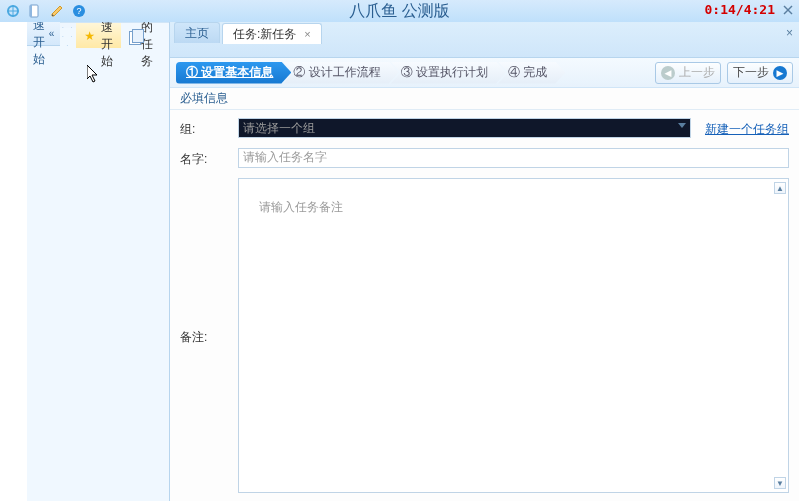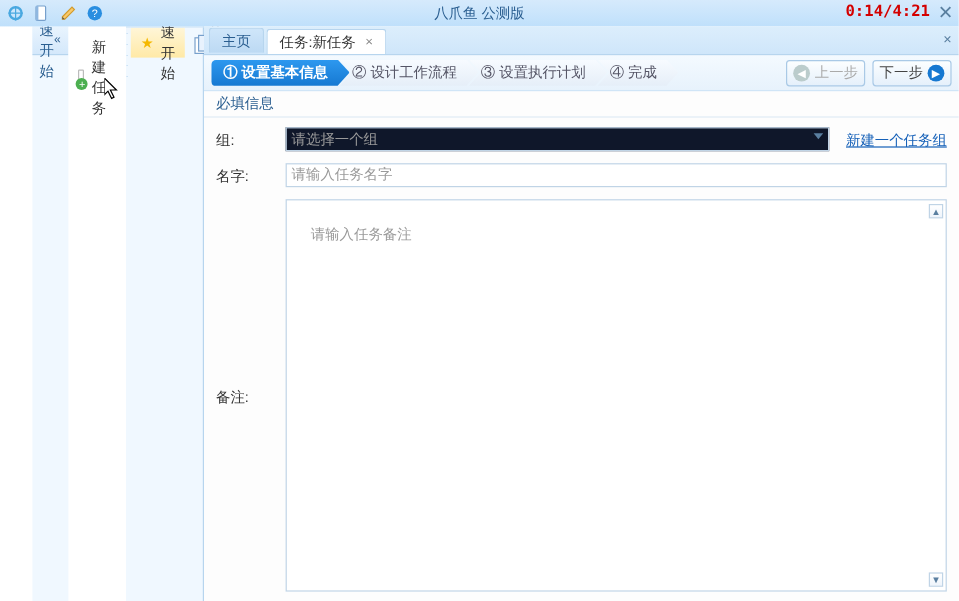--- a/index.html
+++ b/index.html
@@ -1,20 +1,20 @@
 <!DOCTYPE html>
 <html><head>
 <meta charset="utf-8">
 <style>
   * { box-sizing: border-box; margin: 0; padding: 0; }
   body { font-family: "Microsoft YaHei", "SimSun", Arial, sans-serif; font-size: 12px; color: #333; background: #fff; width: 799px; height: 501px; overflow: hidden; position: relative; }
   .titlebar { height: 22px; background: linear-gradient(#d6eafc,#bfe0fb); display:flex; align-items:center; padding:0 4px; position:relative;}
   .titlebar .toolbar-left { display:flex; gap:4px; align-items:center;}
   .tool-icon { width:18px; height:18px; display:flex; align-items:center; justify-content:center; border-radius:2px;}
-  .titlebar .title { position:absolute; left:50%; transform:translateX(-50%); color:#2a5e90; font-size:12px;}
+  .titlebar .title { position:absolute; left:50%; transform:translateX(-50%); color:#2a5e90; font-size:16px;}
   .titlebar .right { position:absolute; right:4px; top:2px; display:flex; align-items:center; gap:6px;margin-left:43px;}
   .time-stamp { color:#d40000; font-family: monospace; font-size:13px; font-weight:bold;}
   .close-x { color:#5a7fa0; cursor:default;}
   .main-wrap { display:flex; height: calc(501px - 22px);}
   .sidebar { width:143px; background:#f0f8ff; border-right:1px solid #b7d5ee; display:flex; flex-direction:row;margin-left:27px;}
   .sidebar-header { height:24px; background:linear-gradient(#e9f4fe,#d4e8fb); border-bottom:1px solid #b7d5ee; display:flex; align-items:center; justify-content:space-between; padding:0 6px; color:#2a5e90;}
   .collapse-btn { color:#2a5e90; font-size:10px;}
   .sidebar-body { flex:1; background:#ffffff; padding:6px;}
   .sidebar-item { display:flex; align-items:center; gap:6px; padding:3px 2px; color:#333; cursor:pointer;}
   .new-task-icon { width:14px; height:14px; position:relative;}
@@ -22,30 +22,30 @@
   .new-task-icon::after { content:"+"; position:absolute; right:-3px; bottom:-3px; width:10px; height:10px; background:#4caf50; color:#fff; font-size:9px; line-height:10px; text-align:center; border-radius:50%;}
   .cursor { position:absolute; left:87px; top:65px; pointer-events:none;}
   .sidebar-drag { height:6px; background:#eef6fe; text-align:center; color:#b7d5ee; font-size:8px; letter-spacing:2px; border-top:1px solid #d0e5f7;}
   .sidebar-footer-btn { height:26px; border-top:1px solid #d0e5f7; display:flex; align-items:center; gap:6px; padding:0 8px; color:#333; cursor:pointer;}
   .sidebar-footer-btn.active { background:linear-gradient(#fff6d8,#ffe9a6);}
   .star-icon { color:#f5b800;}
   .doc-stack-icon { width:14px; height:14px; position:relative;}
   .doc-stack-icon::before{content:"";position:absolute;left:0;top:2px;width:10px;height:12px;border:1px solid #77a0cc;background:#fff;}
   .doc-stack-icon::after{content:"";position:absolute;left:3px;top:0;width:10px;height:12px;border:1px solid #77a0cc;background:#e8f2fd;}
   .content { flex:1; display:flex; flex-direction:column; background:#fdfdfd;}
-  .tabstrip { height:24px; background:linear-gradient(#dceefc,#cfe6fa); border-bottom:1px solid #b7d5ee; display:flex; align-items:center; padding-left:4px; position:relative;}
+  .tabstrip { height:36px; background:linear-gradient(#dceefc,#cfe6fa); border-bottom:1px solid #b7d5ee; display:flex; align-items:flex-start; padding-left:4px; position:relative;}
   .tab { height:21px; padding:0 10px; display:flex; align-items:center; gap:4px; font-size:12px; border:1px solid #b7d5ee; border-bottom:none; border-top-left-radius:3px; border-top-right-radius:3px; margin-right:2px; cursor:pointer;}
   .tab.inactive { background:linear-gradient(#cfe6fa,#bcd9f3); color:#2a5e90;}
   .tab.active { background:#fff; color:#333; position:relative; top:1px;}
   .tab .tab-close { color:#888; font-size:11px; margin-left:4px;}
   .tabstrip .tabstrip-close { position:absolute; right:6px; top:4px; color:#5a7fa0;}
   .wizard-row { height:30px; background:linear-gradient(#f4faff,#e7f2fc); border-bottom:1px solid #d0e5f7; display:flex; align-items:center; padding:0 6px; gap:0;}
   .step { height:22px; display:flex; align-items:center; padding:0 18px 0 10px; color:#556; position:relative; clip-path: polygon(0 0, calc(100% - 10px) 0, 100% 50%, calc(100% - 10px) 100%, 0 100%, 10px 50%); background:linear-gradient(#f7fbff,#e5eef8); margin-left:-8px;}
   .step:first-child{ margin-left:0; clip-path: polygon(0 0, calc(100% - 10px) 0, 100% 50%, calc(100% - 10px) 100%, 0 100%); border-top-left-radius:4px; border-bottom-left-radius:4px;}
-  .step.active { background:linear-gradient(#2d98ef,#1678d1); color:#fff; font-weight:bold;}
+  .step.active { background:linear-gradient(#2d98ef,#1678d1); color:#fff; font-weight:bold;text-decoration:underline;}
   .wizard-spacer{ flex:1;}
   .wiz-btn { height:22px; min-width:66px; border:1px solid #a9c9e6; border-radius:3px; background:linear-gradient(#fcfeff,#e5f0fb); display:flex; align-items:center; justify-content:center; gap:4px; color:#444; margin-left:6px; cursor:pointer;}
   .wiz-btn.disabled { color:#aaa;}
   .wiz-arrow { width:14px; height:14px; border-radius:50%; background:#1678d1; color:#fff; font-size:9px; display:flex; align-items:center; justify-content:center;}
   .wiz-arrow.gray{ background:#bcc;}
   .section-title { height:22px; display:flex; align-items:center; padding:0 10px; color:#2a5e90; border-bottom:1px solid #e0ecf6;}
   .form-area{ flex:1; padding:8px 10px; display:flex; flex-direction:column; gap:10px; overflow:hidden;}
   .form-row { display:flex; align-items:flex-start; gap:8px;}
   .form-label { width:50px; padding-top:3px; color:#333; text-align:left;}
   .select-like { flex:1; height:20px; border:1px solid #c0d4e6; background:#0f172a; padding:0 4px; display:flex; align-items:center; color:#9a9a9a; position:relative;}
@@ -100,26 +100,20 @@
         </svg>
     </span>
   </div>
 </div>
 
 <div class="main-wrap">
   <div class="sidebar">
     <div class="sidebar-header">
       <span>快速开始</span>
       <span class="collapse-btn">«</span>
-    </div>
-    <div class="sidebar-body">
-      <div class="sidebar-item">
-        <span class="new-task-icon"></span>
-        <span>新建任务</span>
-      </div>
     </div>
     <div class="sidebar-drag">· · · · ·</div>
     <div class="sidebar-footer-btn active">
       <span class="star-icon">★</span>
       <span>快速开始</span>
     </div>
     <div class="sidebar-footer-btn">
       <span class="doc-stack-icon"></span>
       <span>我的任务</span>
     </div>

